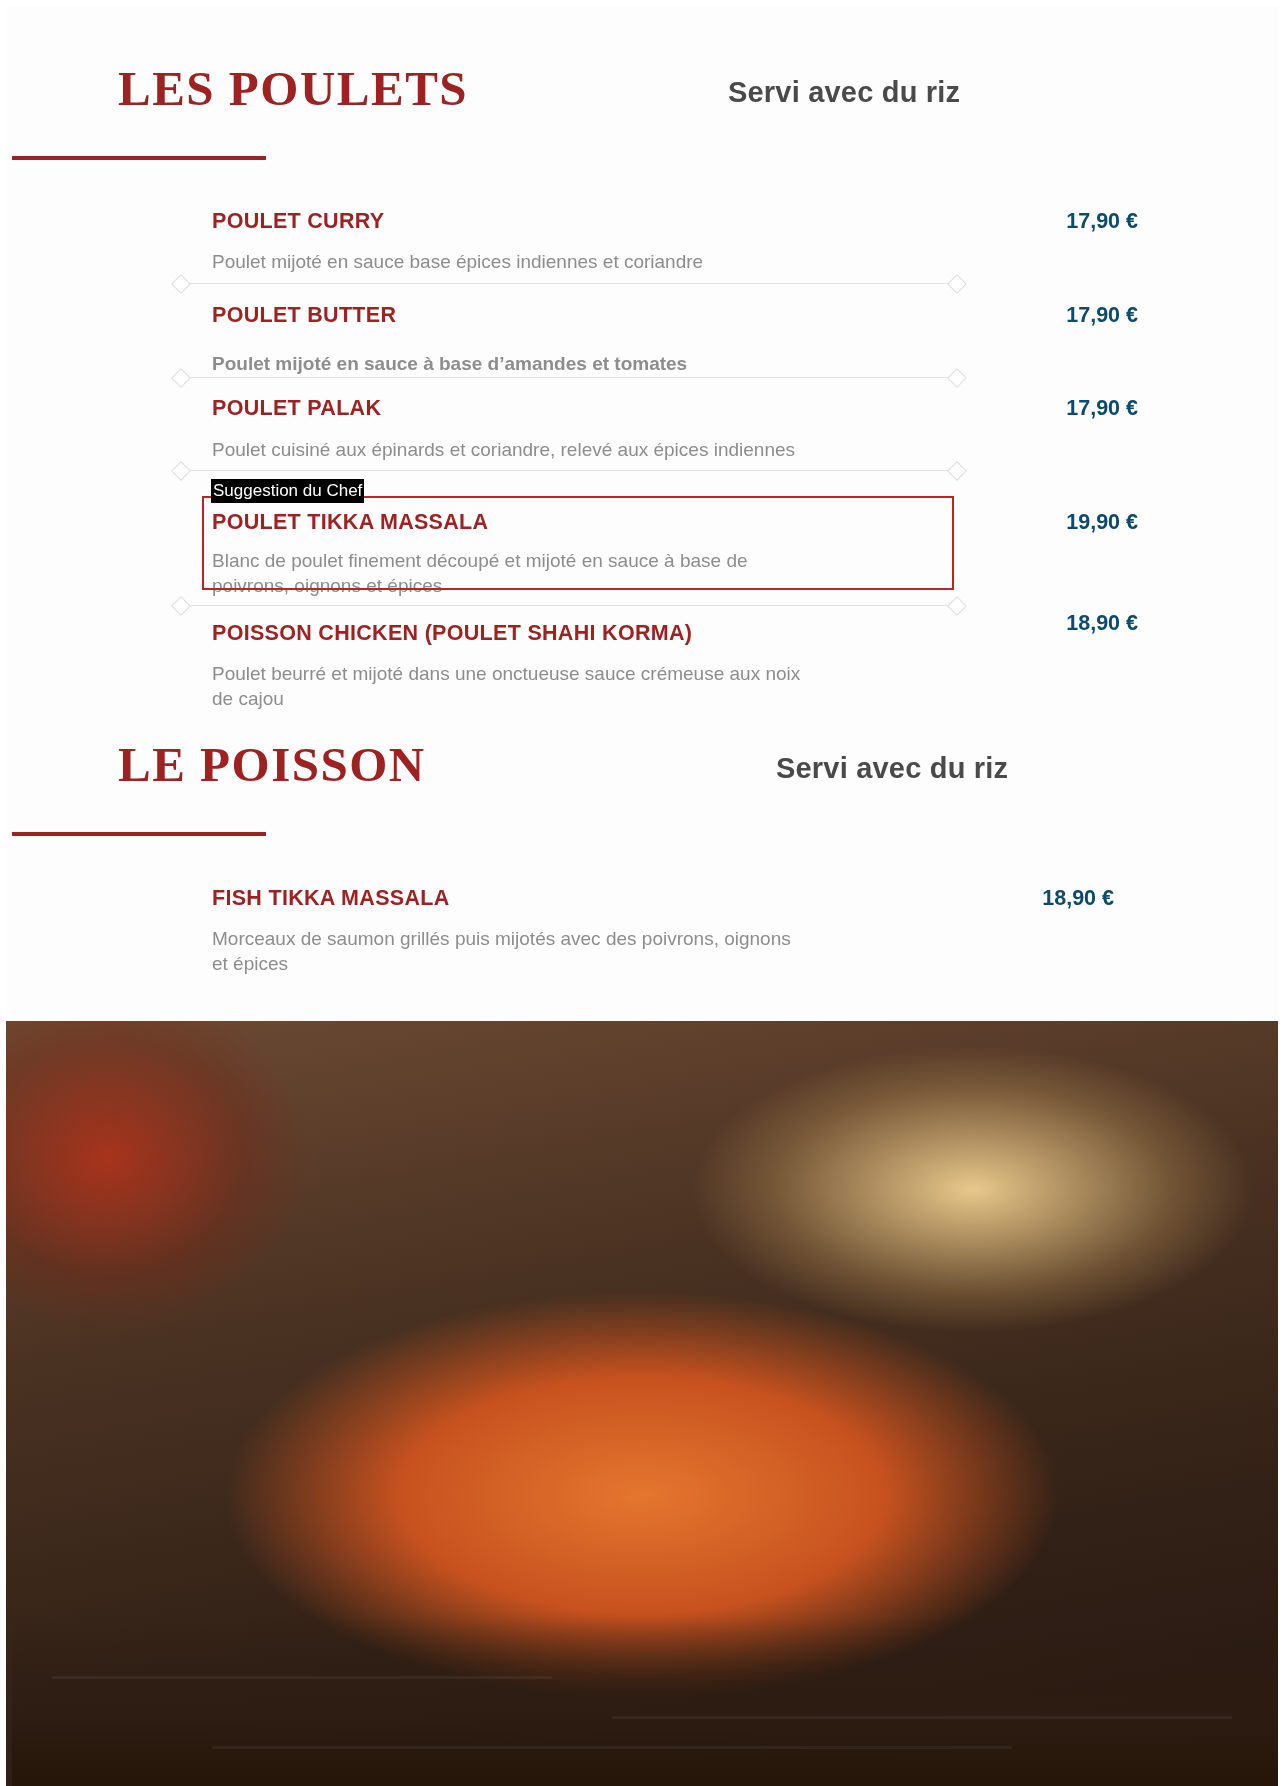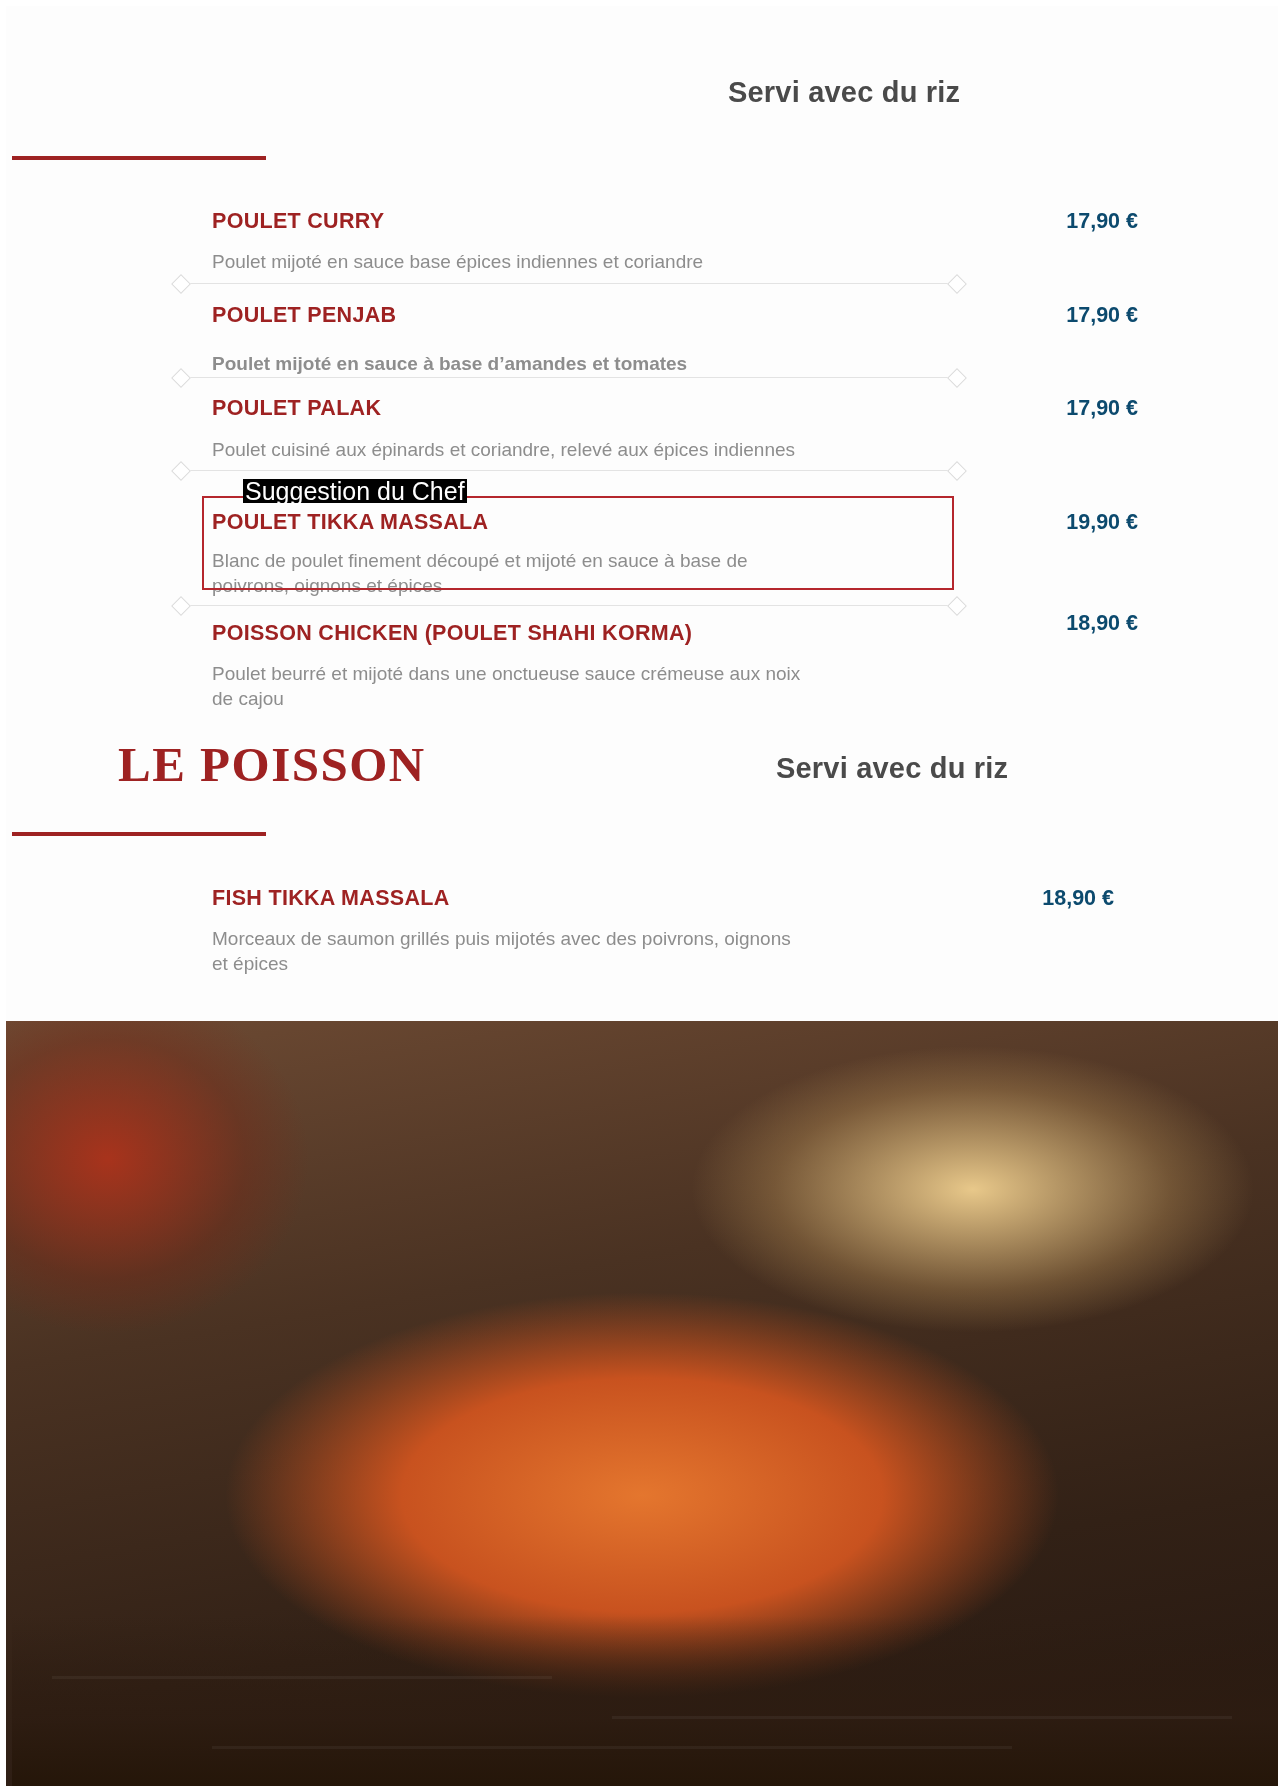--- a/index.html
+++ b/index.html
@@ -133,25 +133,24 @@
     height: 94px;
     border: 2px solid #b5272d;
     pointer-events: none;
   }
   .chef-tag {
     position: absolute;
     left: 205px;
     top: 473px;
     background: #000000;
     color: #ffffff;
-    font-size: 25px;
+    font-size: 17px;
     line-height: 24px;
     padding: 0 2px;
     white-space: nowrap;
-    margin-left: 32px;
   }
 
   
   .photo {
     position: absolute;
     left: 6px;
     top: 1021px;
     width: 1272px;
     height: 765px;
     overflow: hidden;
@@ -179,40 +178,41 @@
 </style>
 </head>
 <body>
 
 <div class="page">
 
   <div class="sheet">
 
     <div class="section" style="top:0;">
       <div class="section-head">
+        <div class="section-title">LES POULETS</div>
         <div class="section-sub" style="left:722px;">Servi avec du riz</div>
       </div>
       <div class="rule" style="top:150px;"></div>
     </div>
 
     <div class="items" style="top:0;">
 
       <div>
         <div class="item-name" style="top:203px;">POULET CURRY</div>
         <div class="item-price" style="top:203px; right:140px;">17,90 €</div>
         <div class="item-desc" style="top:243px;">Poulet mijoté en sauce base épices indiennes et coriandre</div>
       </div>
       <div class="divider" style="top:268px;">
         <div class="line"></div>
         <div class="dia left"></div>
         <div class="dia right"></div>
       </div>
 
       <div>
-        <div class="item-name" style="top:297px;">POULET PENJAB</div>
+        <div class="item-name" style="top:297px;">POULET BUTTER</div>
         <div class="item-price" style="top:297px; right:140px;">17,90 €</div>
         <div class="item-desc" style="top:345px;font-weight:bold;">Poulet mijoté en sauce à base d’amandes et tomates</div>
       </div>
       <div class="divider" style="top:362px;">
         <div class="line"></div>
         <div class="dia left"></div>
         <div class="dia right"></div>
       </div>
 
       <div>

